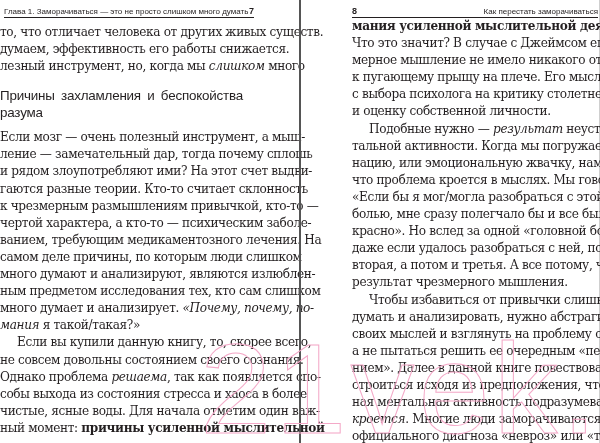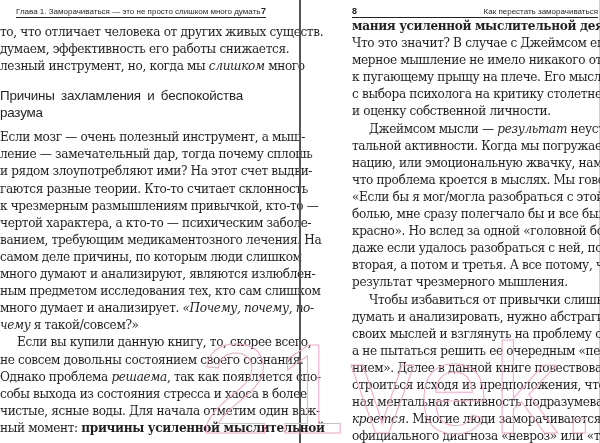--- a/index.html
+++ b/index.html
@@ -16,21 +16,21 @@
     .gutter { position: absolute; left: 299px; top: 0; width: 2px; height: 443px; background: #555; }
 
     .running-head {
       position: absolute; top: 4px; height: 12px;
       font-family: "Liberation Sans", "DejaVu Sans", sans-serif;
       font-size: 8px; color: #231f20;
       border-bottom: 1px solid #231f20;
       display: flex; justify-content: space-between; align-items: flex-end;
       padding-bottom: 1px;
     }
-    .page-left .running-head { left: 16px; width: 250px; }
+    .page-left .running-head { left: 4px; width: 250px; }
     .page-right .running-head { left: 51px; width: 246px; }
     .folio { font-weight: bold; font-size: 9px; }
 
     .body {
       position: absolute;
       font-size: 12.1px; line-height: 17.1px;
       letter-spacing: -0.35px; word-spacing: 0px;
       text-align: justify;
     }
     .page-left .body { left: 0; top: 24px; width: 251px; }
@@ -77,21 +77,21 @@
         <span class="ln">ление — замечательный дар, тогда почему сплошь</span>
         <span class="ln">и рядом злоупотребляют ими? На этот счет выдви-</span>
         <span class="ln">гаются разные теории. Кто-то считает склонность</span>
         <span class="ln">к чрезмерным размышлениям привычкой, кто-то —</span>
         <span class="ln">чертой характера, а кто-то — психическим заболе-</span>
         <span class="ln">ванием, требующим медикаментозного лечения. На</span>
         <span class="ln">самом деле причины, по которым люди слишком</span>
         <span class="ln">много думают и анализируют, являются излюблен-</span>
         <span class="ln">ным предметом исследования тех, кто сам слишком</span>
         <span class="ln"><span>много думает и анализирует. </span><em>«Почему, почему, по-</em></span>
-        <span class="ln last"><em>чему</em><span> я такой/совсем?»</span></span>
+        <span class="ln last"><em>мания</em><span> я такой/такая?»</span></span>
       </div>
 
       <div>
         <span class="ln ind">Если вы купили данную книгу, то, скорее всего,</span>
         <span class="ln">не совсем довольны состоянием своего сознания.</span>
         <span class="ln"><span>Однако проблема </span><em>решаема</em><span>, так как появляется спо-</span></span>
         <span class="ln">собы выхода из состояния стресса и хаоса в более</span>
         <span class="ln">чистые, ясные воды. Для начала отметим один важ-</span>
         <span class="ln"><span>ный момент: </span><strong>причины усиленной мыслительной</strong></span>
 
@@ -111,21 +111,21 @@
       <div>
         <span class="ln"><strong>мания усиленной мыслительной деятельности.</strong></span>
         <span class="ln">Что это значит? В случае с Джеймсом его чрез-</span>
         <span class="ln">мерное мышление не имело никакого отношения</span>
         <span class="ln">к пугающему прыщу на плече. Его мысли скакали</span>
         <span class="ln">с выбора психолога на критику столетней давности</span>
         <span class="ln last">и оценку собственной личности.</span>
       </div>
 
       <div>
-        <span class="ln ind"><span>Джеймсом мысли — </span><em>результат</em><span> неустанной мен-</span></span>
+        <span class="ln ind"><span>Подобные нужно — </span><em>результат</em><span> неустанной мен-</span></span>
         <span class="ln">тальной активности. Когда мы погружаемся в руми-</span>
         <span class="ln">нацию, или эмоциональную жвачку, нам кажется,</span>
         <span class="ln">что проблема кроется в мыслях. Мы говорим себе:</span>
         <span class="ln">«Если бы я мог/могла разобраться с этой головной</span>
         <span class="ln">болью, мне сразу полегчало бы и все было бы пре-</span>
         <span class="ln">красно». Но вслед за одной «головной болью»,</span>
         <span class="ln">даже если удалось разобраться с ней, появляется</span>
         <span class="ln">вторая, а потом и третья. А все потому, что это</span>
         <span class="ln last">результат чрезмерного мышления.</span>
       </div>

